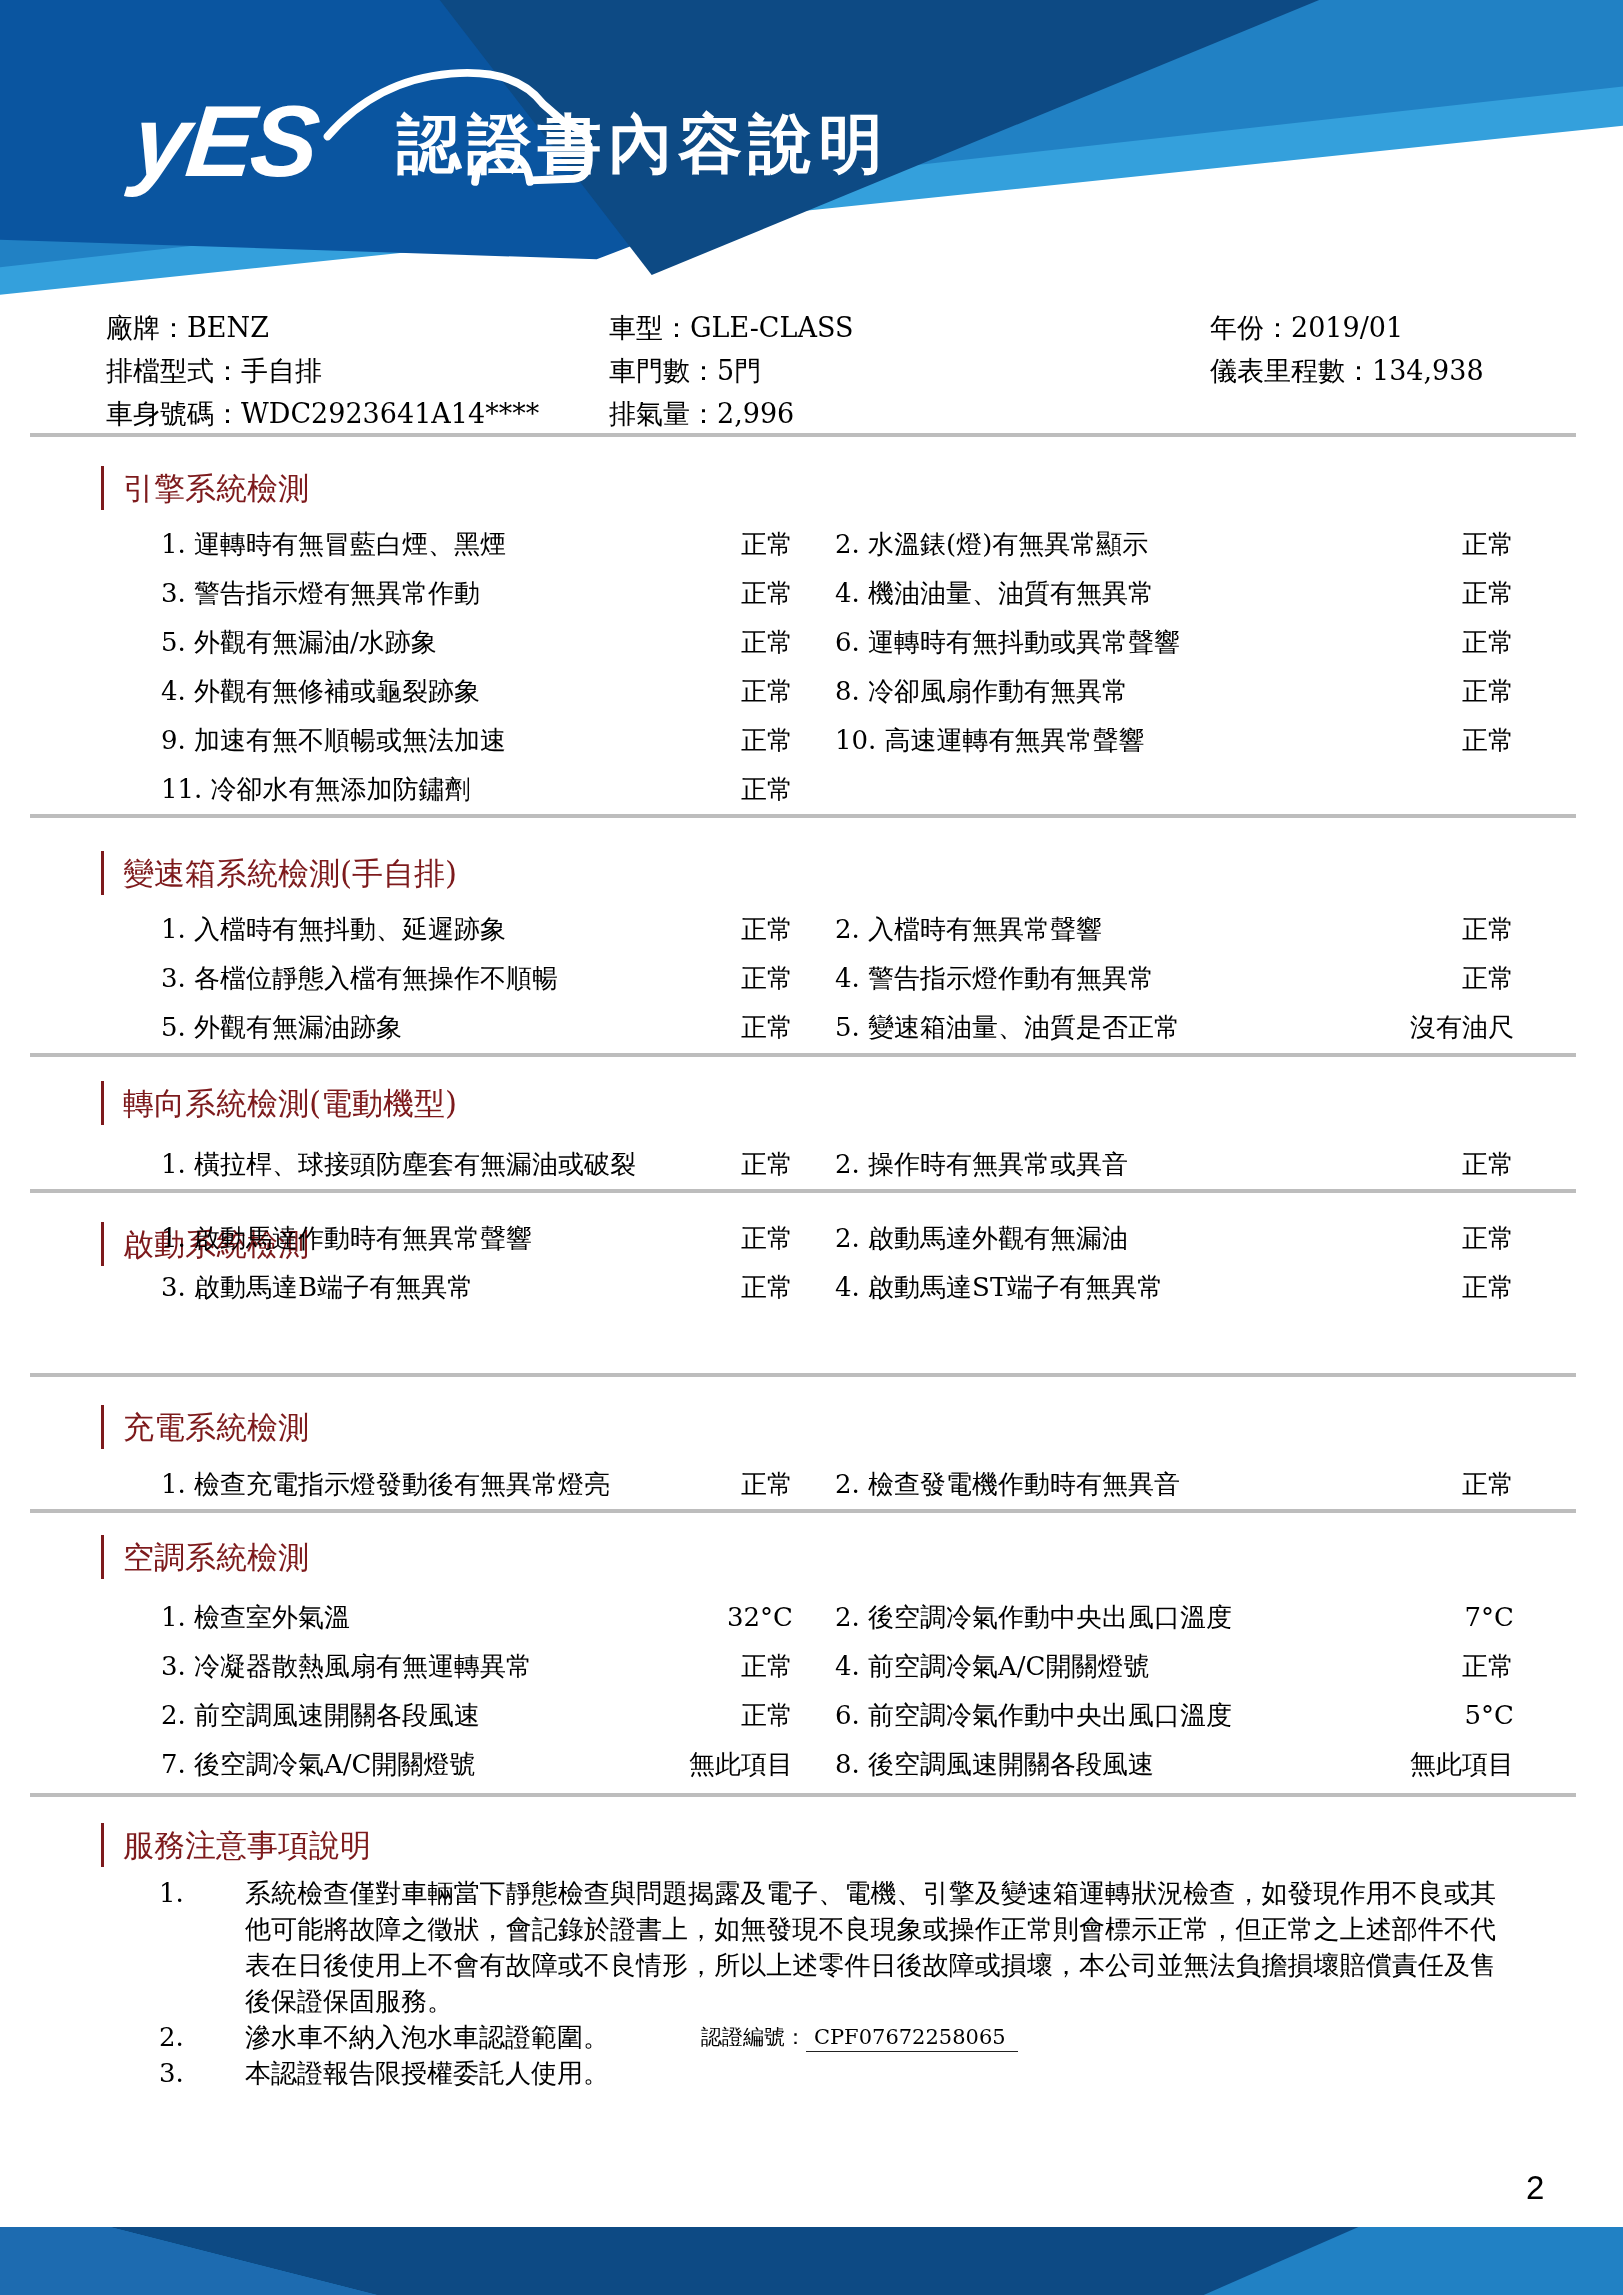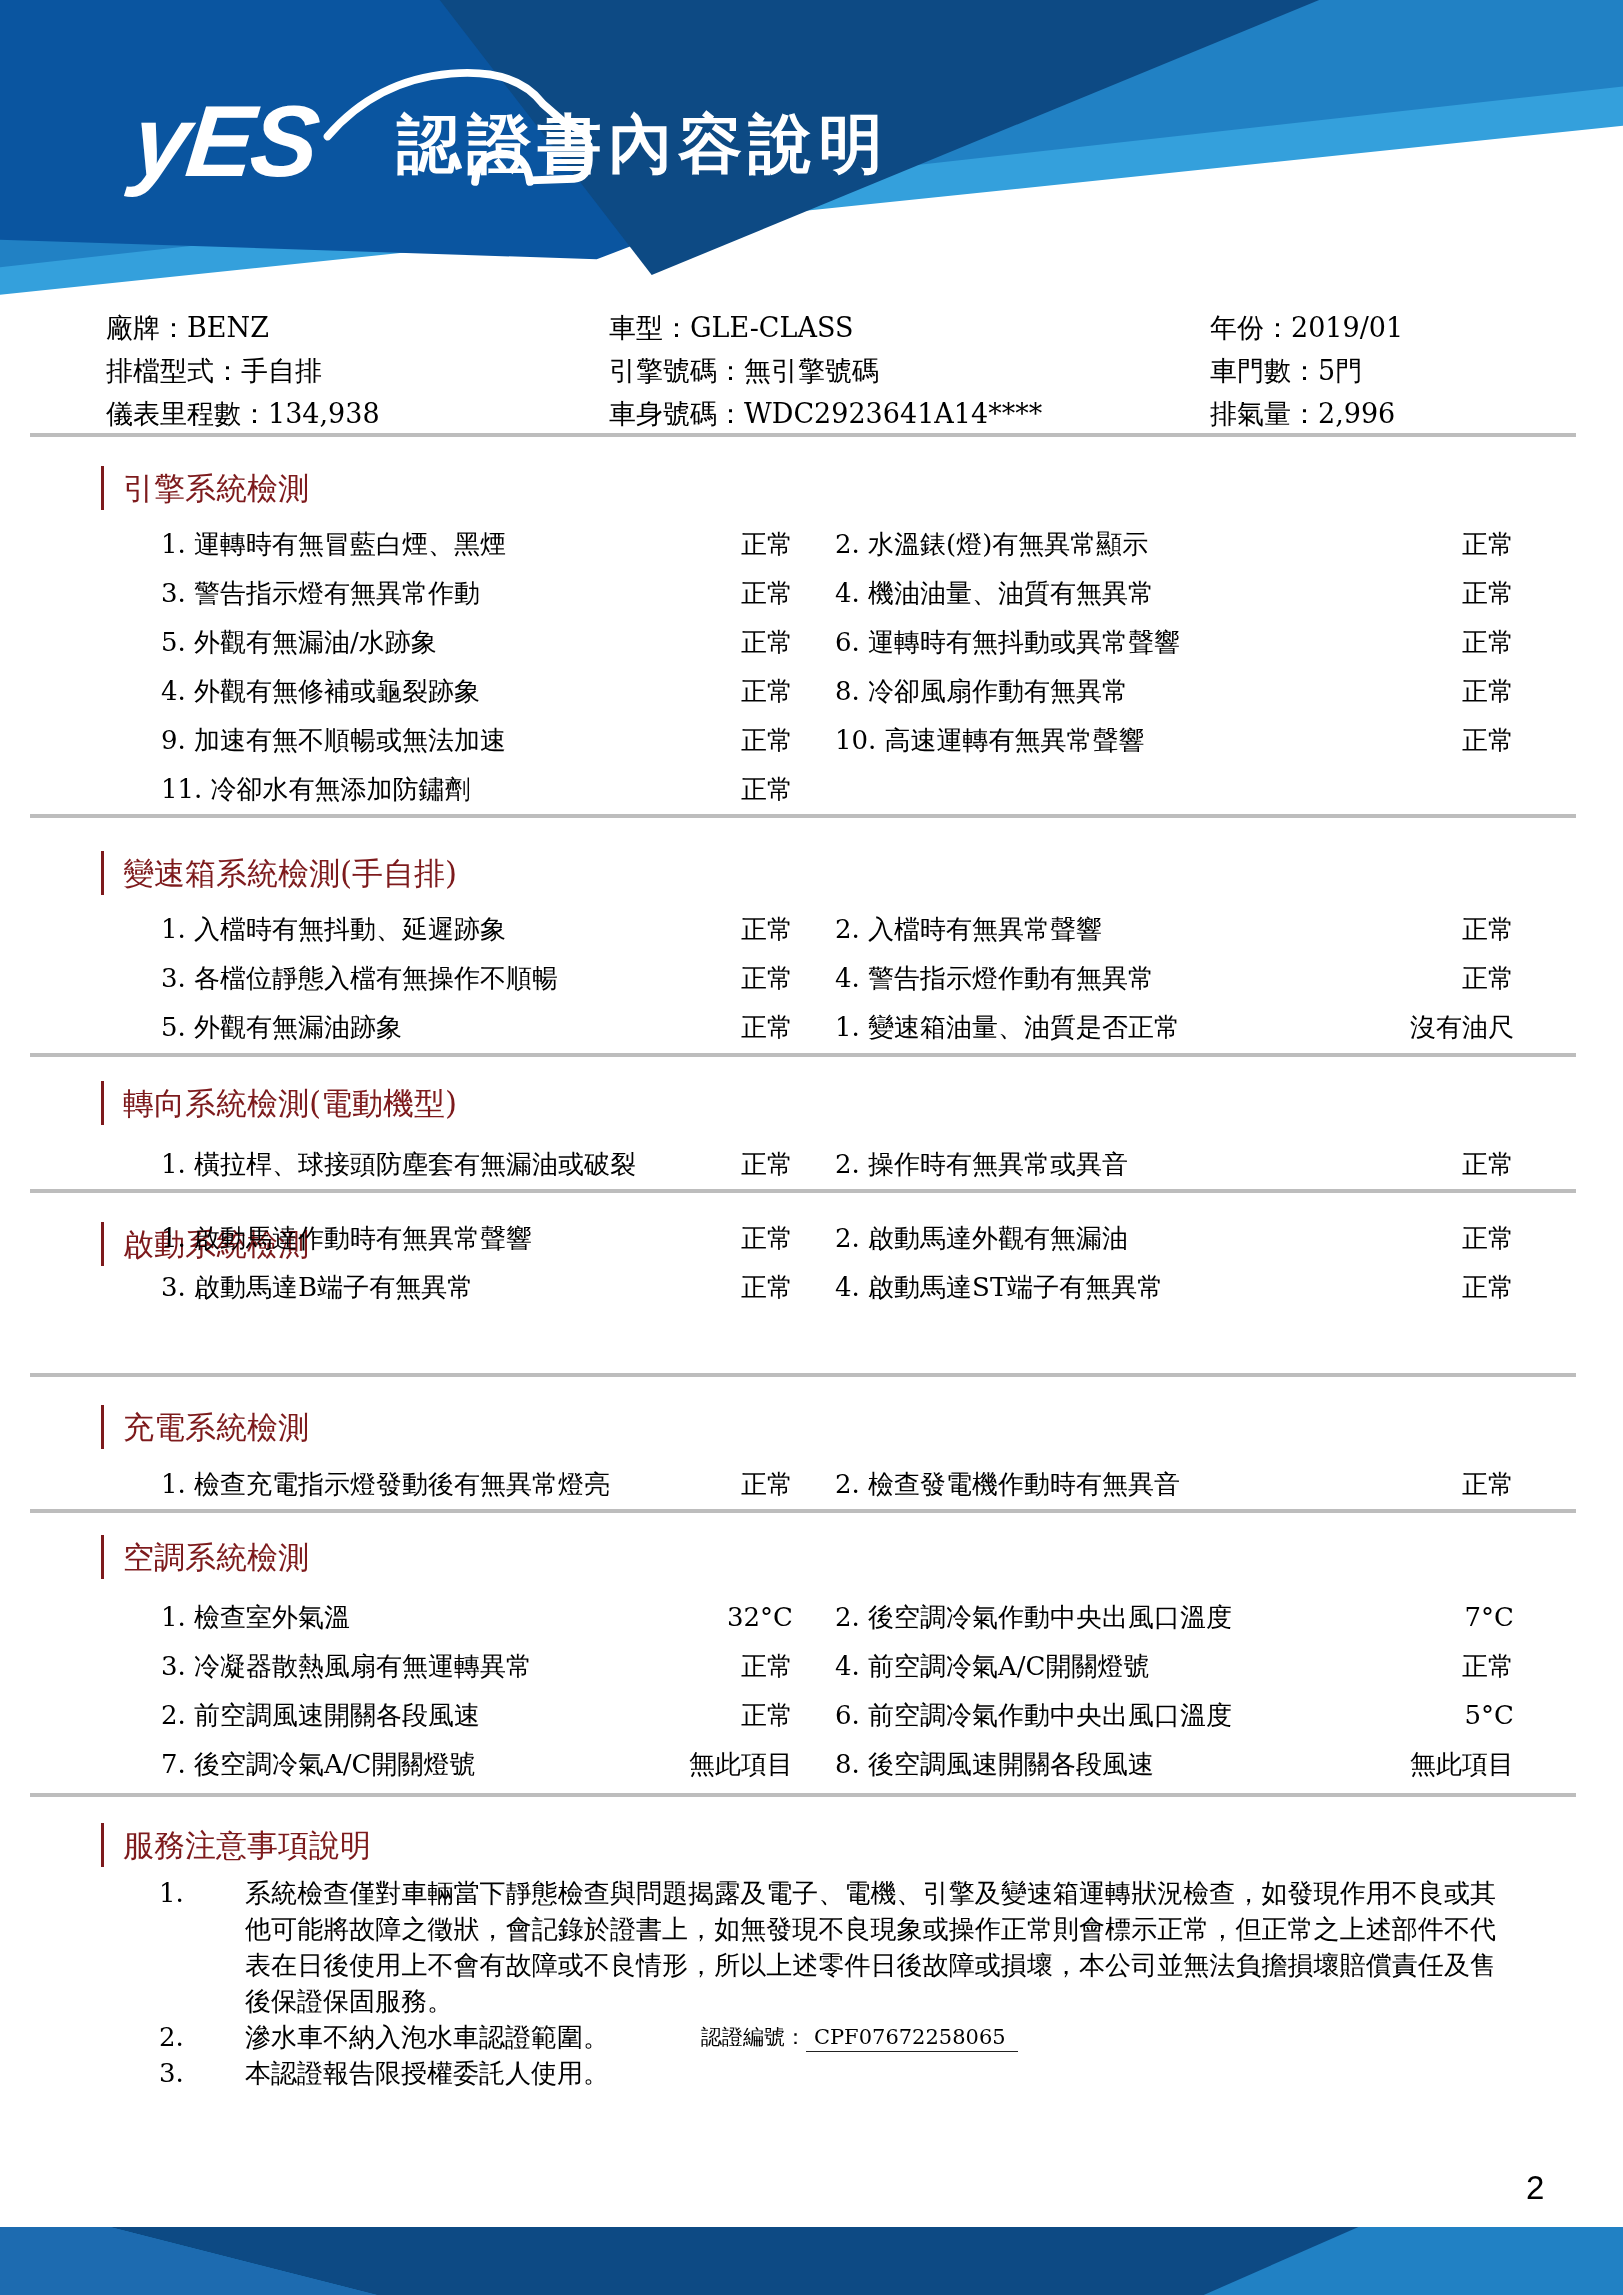--- a/index.html
+++ b/index.html
@@ -100,21 +100,20 @@
   <div class="info">
 
       <div class="field"><span>廠牌：</span><span>BENZ</span></div>
 
       <div class="field"><span>車型：</span><span>GLE-CLASS</span></div>
 
       <div class="field"><span>年份：</span><span>2019/01</span></div>
 
       <div class="field"><span>排檔型式：</span><span>手自排</span></div>
 
-      <div class="field"><span>引擎號碼：</span><span>無引擎號碼</span></div>
 
       <div class="field"><span>車門數：</span><span>5門</span></div>
 
       <div class="field"><span>儀表里程數：</span><span>134,938</span></div>
 
       <div class="field"><span>車身號碼：</span><span>WDC2923641A14****</span></div>
 
       <div class="field"><span>排氣量：</span><span>2,996</span></div>
     </div>
 
@@ -207,21 +206,21 @@
         <span class="lbl">4. 警告指示燈作動有無異常</span>
         <span class="stat">正常</span>
       </div>
 
       <div class="cell">
         <span class="lbl">5. 外觀有無漏油跡象</span>
         <span class="stat">正常</span>
       </div>
 
       <div class="cell">
-        <span class="lbl">1. 變速箱油量、油質是否正常</span>
+        <span class="lbl">5. 變速箱油量、油質是否正常</span>
         <span class="stat">沒有油尺</span>
       </div>
     </div>
 
   <div class="sec-title" style="top:1081px">轉向系統檢測(電動機型)</div>
   <div class="items" style="top:1140px">
 
       <div class="cell">
         <span class="lbl">1. 橫拉桿、球接頭防塵套有無漏油或破裂</span>
         <span class="stat">正常</span>

